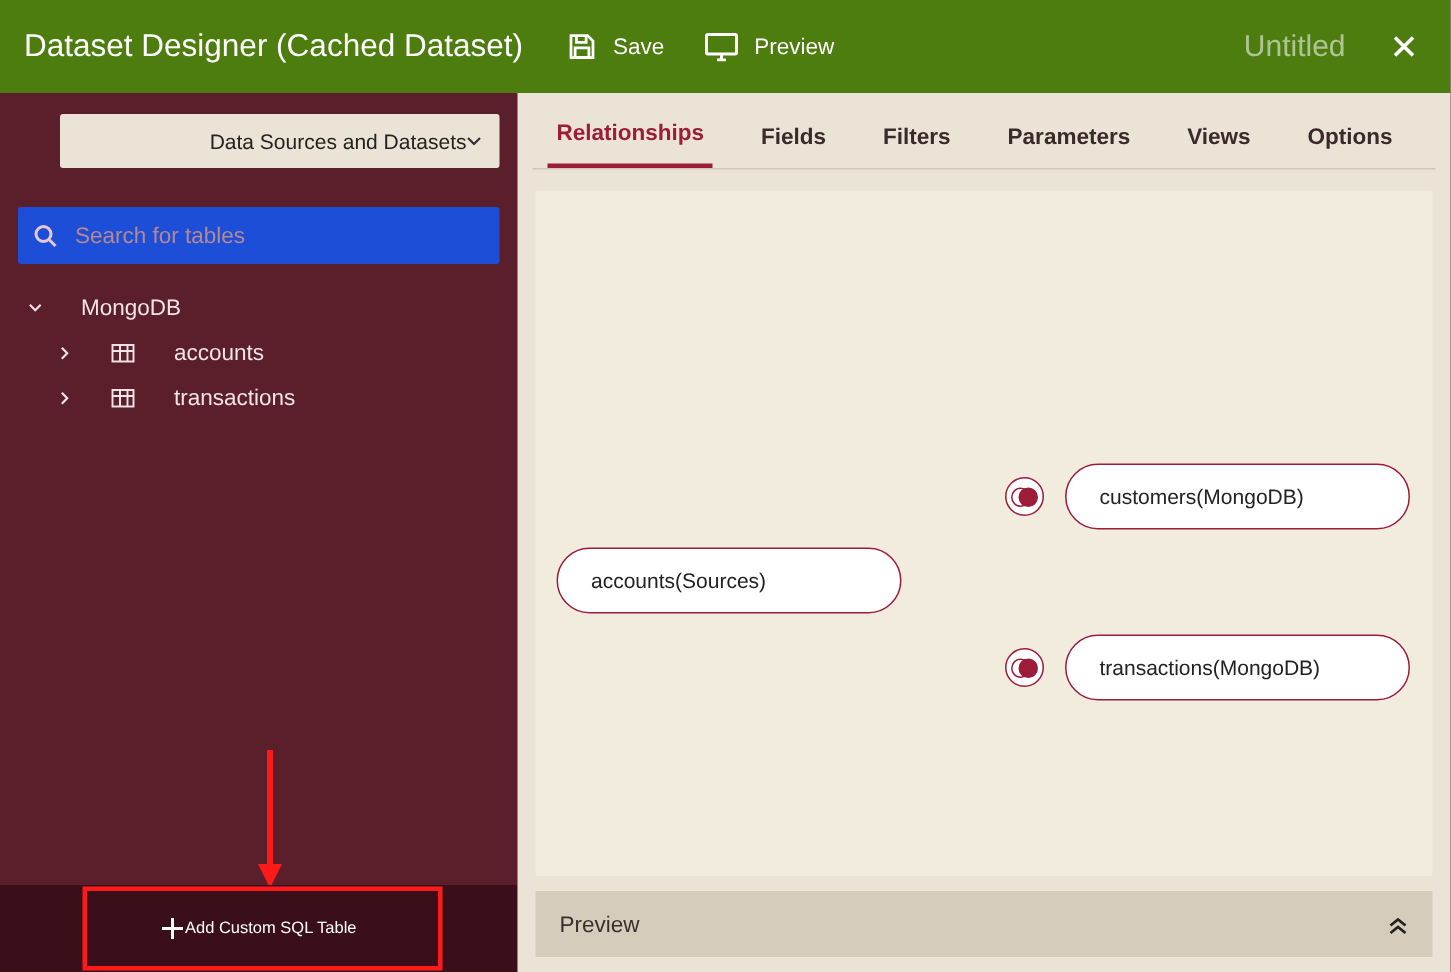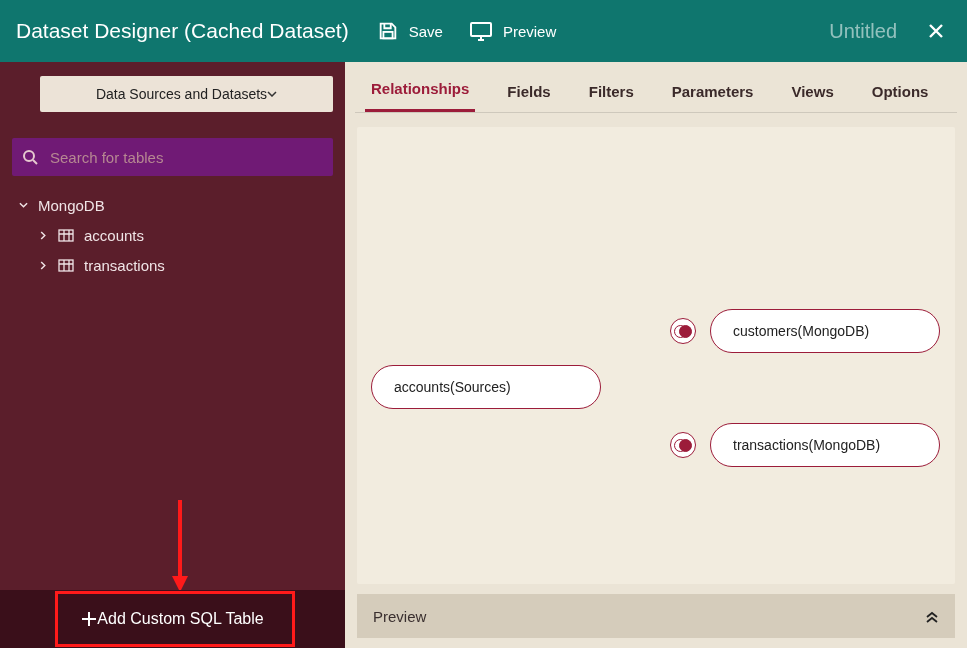--- a/index.html
+++ b/index.html
@@ -9,21 +9,21 @@
     width: 967px;
     height: 648px;
     overflow: hidden;
     background: #4a1824;
   }
   .app { display: flex; flex-direction: column; width: 100%; height: 100%; }
 
   
   .titlebar {
     height: 62px;
-    background: #0f766e;
+    background: #4d7c0f;
     color: #fff;
     display: flex;
     align-items: center;
     padding: 0 16px;
   }
   .titlebar .title { font-size: 21px; font-weight: 400; margin-right: 28px; }
   .tb-btn { display: flex; align-items: center; gap: 10px; margin-right: 26px; cursor: pointer; color:#fff;justify-content:flex-end; }
   .tb-btn .label { font-size: 15px; }
   .spacer { flex: 1; }
   .docname { font-size: 20px; color: rgba(255,255,255,.55); margin-right: 24px; }
@@ -38,62 +38,62 @@
     background: #5b1e2b;
     display:flex; flex-direction:column;
   }
   .sidebar-inner { padding: 14px 12px 0 12px; flex:1; }
   .dropdown {
     background: #ece3d7;
     color: #222;
     height: 36px;
     border-radius: 2px;
     display:flex; align-items:center; padding: 0 12px;
-    justify-content: center;
+    justify-content: flex-end;
     cursor:pointer;
     margin-left:28px;
   }
   .searchbar {
     margin-top: 26px;
     height: 38px;
-    background: #701a75;
+    background: #1d4ed8;
     display:flex; align-items:center;
     padding: 0 10px;
     gap: 12px;
     border-radius: 2px;
   }
   .searchbar input {
     background: transparent; border: none; outline: none;
     color: #d9b5bd; font-size: 15px; flex:1;
   }
   .searchbar input::placeholder { color: #b68892; }
 
   .tree { margin-top: 14px; color: #f0e4e6; }
-  .tree-row { display:flex; align-items:center; height: 30px; gap: 10px; cursor:pointer; padding-left: 6px; }
+  .tree-row { display:flex; align-items:center; height: 30px; gap: 26px; cursor:pointer; padding-left: 6px; }
   .tree-row.child { padding-left: 26px; }
   .caret { width: 10px; display:inline-flex; justify-content:center; }
   .tbl-label { font-size: 15px; }
 
   
   .annot-arrow {
     position: absolute;
     left: 170px;
     top: 500px;
     pointer-events:none;
   }
 
   .sidebar-bottom {
     height: 58px;
     background: #3a0f1a;
     display:flex; align-items:center; justify-content:center;
     position: relative;
   }
   .add-btn {
     display:flex; align-items:center; 
-    color:#fff; font-size:16px; cursor:pointer;
+    color:#fff; font-size:11px; cursor:pointer;
     padding: 10px 28px;
   }
   .red-callout {
     position: absolute;
     border: 3px solid #ff1a1a;
     left: 55px; right: 50px; top: 1px; bottom: 1px;
     pointer-events:none;
   }
 
   

